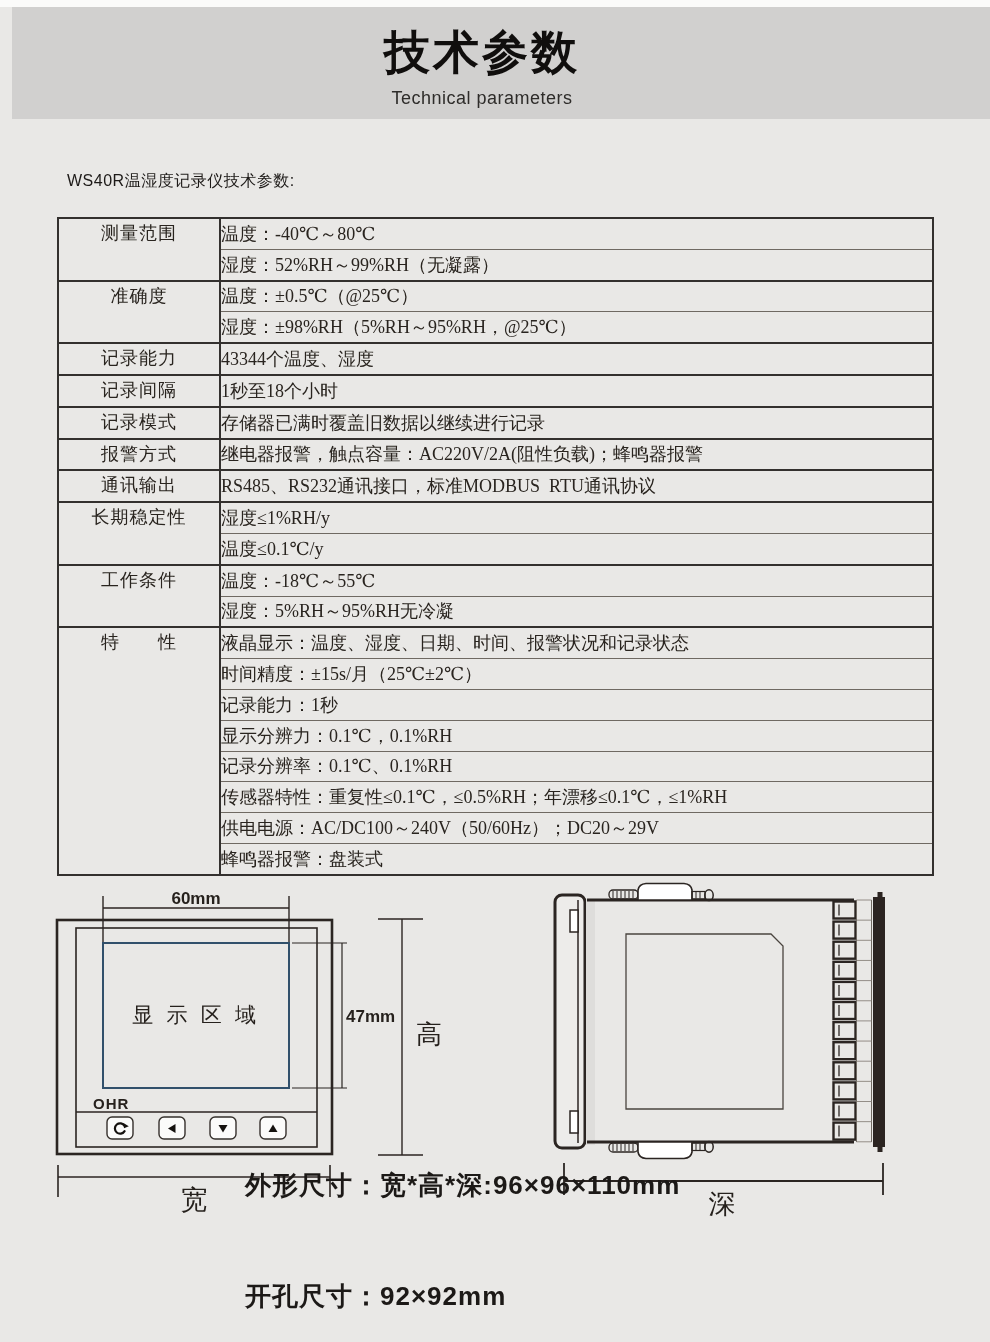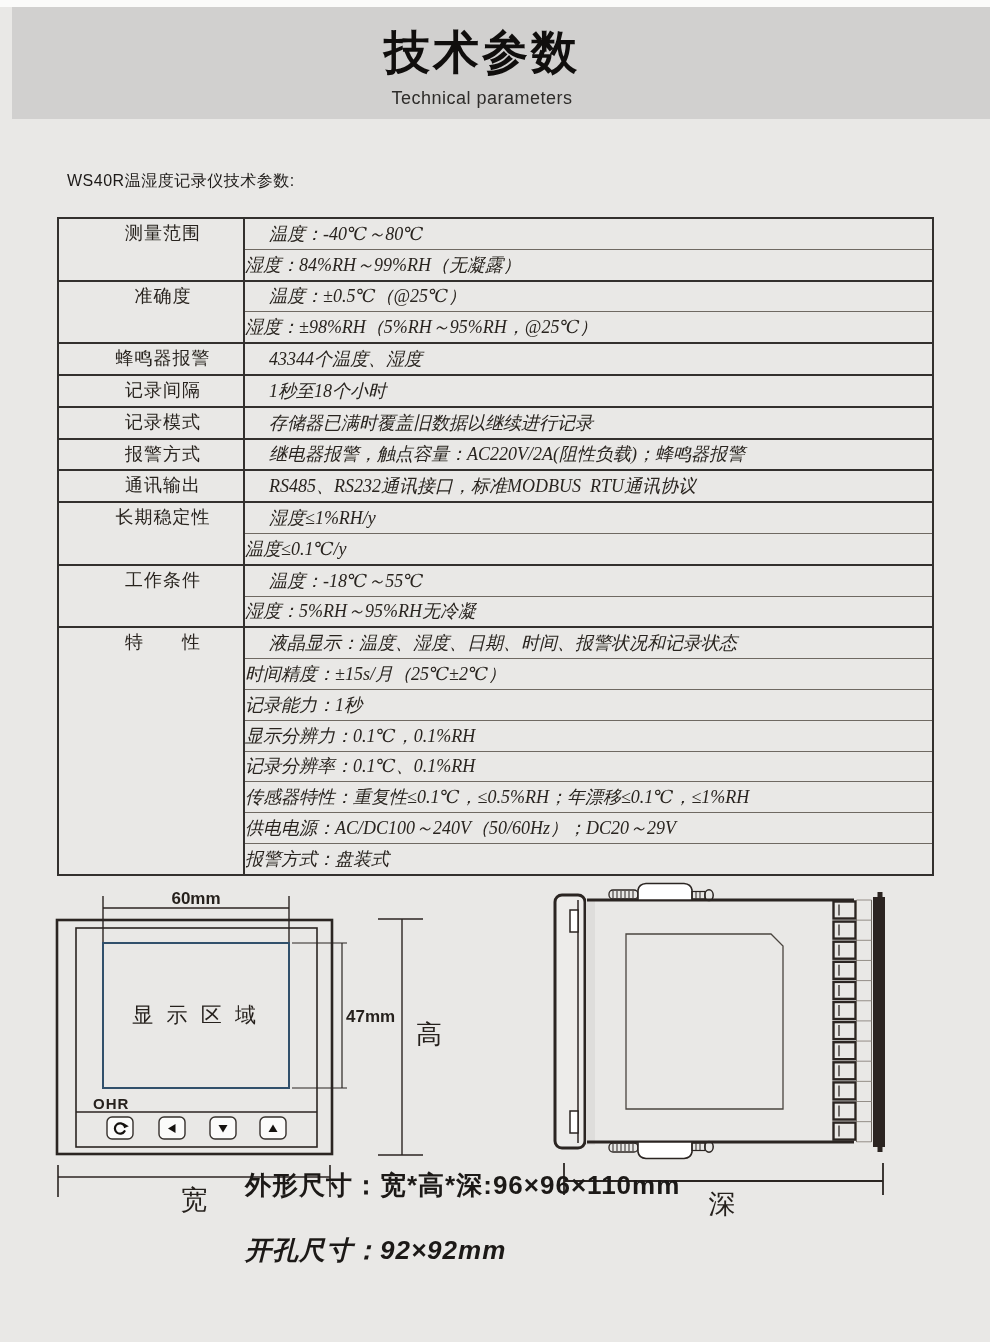--- a/index.html
+++ b/index.html
@@ -10,25 +10,25 @@
           text-align:center;box-sizing:border-box;padding-right:50px;}
   #banner .title{margin-top:20px;font-size:46px;font-weight:bold;letter-spacing:3px;color:#100e0d;line-height:1.1;}
   #banner .subtitle{font-size:18px;color:#2e2c2a;letter-spacing:0.5px;margin-top:10px;}
   #section-heading{position:absolute;left:67px;top:171px;font-size:16px;color:#1d1a18;letter-spacing:0.5px;}
   table.spec{position:absolute;left:57px;top:217px;width:877px;border-collapse:collapse;
              table-layout:fixed;border:2px solid #33302e;}
   table.spec td{height:29.8px;padding:0;font-family:"Liberation Serif","DejaVu Serif",serif;
                 font-size:18px;color:#29241f;}
   td.label-cell{width:160px;text-align:center;vertical-align:top;line-height:29.8px;
                 letter-spacing:1px;border-right:2px solid #33302e;}
-  td.value-cell{padding-left:38px;border-top:1px solid #6f6962;white-space:pre;font-style:italic;}
-  tr.group-start td{border-top:2px solid #33302e;padding-left:24px;}
+  td.value-cell{padding-left:38px;border-top:1px solid #6f6962;white-space:pre;}
+  tr.group-start td{border-top:2px solid #33302e;}
   .dim-text{position:absolute;left:245px;font-size:26px;font-weight:bold;color:#1c1917;letter-spacing:1px;}
   #outline-dim{top:1168px;}
-  #cutout-dim{top:1233px;font-style:italic;}
+  #cutout-dim{top:1279px;}
   svg text{fill:#26211d;}
   svg .sans-label{font-family:"Liberation Sans","DejaVu Sans",sans-serif;font-size:17px;}
   svg .cjk-label{font-family:"Liberation Serif","DejaVu Serif",serif;}
 </style>
 </head>
 <body>
 
 <div id="page">
 
   <div id="top-strip"></div>
@@ -40,31 +40,31 @@
 
   <div id="section-heading">WS40R温湿度记录仪技术参数:</div>
 
   <table class="spec">
     <tbody>
         <tr class="group-start">
           <td class="label-cell" rowspan="2">测量范围</td>
           <td class="value-cell">温度：-40℃～80℃</td>
         </tr>
         <tr class="sub-row">
-          <td class="value-cell">湿度：84%RH～99%RH（无凝露）</td>
+          <td class="value-cell">湿度：52%RH～99%RH（无凝露）</td>
         </tr>
         <tr class="group-start">
           <td class="label-cell" rowspan="2">准确度</td>
           <td class="value-cell">温度：±0.5℃（@25℃）</td>
         </tr>
         <tr class="sub-row">
           <td class="value-cell">湿度：±98%RH（5%RH～95%RH，@25℃）</td>
         </tr>
         <tr class="group-start">
-          <td class="label-cell" rowspan="1">蜂鸣器报警</td>
+          <td class="label-cell" rowspan="1">记录能力</td>
           <td class="value-cell">43344个温度、湿度</td>
         </tr>
         <tr class="group-start">
           <td class="label-cell" rowspan="1">记录间隔</td>
           <td class="value-cell">1秒至18个小时</td>
         </tr>
         <tr class="group-start">
           <td class="label-cell" rowspan="1">记录模式</td>
           <td class="value-cell">存储器已满时覆盖旧数据以继续进行记录</td>
         </tr>
@@ -106,21 +106,21 @@
         <tr class="sub-row">
           <td class="value-cell">记录分辨率：0.1℃、0.1%RH</td>
         </tr>
         <tr class="sub-row">
           <td class="value-cell">传感器特性：重复性≤0.1℃，≤0.5%RH；年漂移≤0.1℃，≤1%RH</td>
         </tr>
         <tr class="sub-row">
           <td class="value-cell">供电电源：AC/DC100～240V（50/60Hz）；DC20～29V</td>
         </tr>
         <tr class="sub-row">
-          <td class="value-cell">报警方式：盘装式</td>
+          <td class="value-cell">蜂鸣器报警：盘装式</td>
         </tr>
       </tbody>
   </table>
 
   <svg style="position:absolute;left:45px;top:880px;" width="410" height="335" viewBox="0 0 410 335">
 
     <text class="sans-label" x="151" y="24" text-anchor="middle" font-weight="bold">60mm</text>
     <g stroke="#2b2522" stroke-width="1.4">
       <line x1="58" y1="28" x2="244" y2="28"></line>
       <line x1="58" y1="16" x2="58" y2="62"></line>

